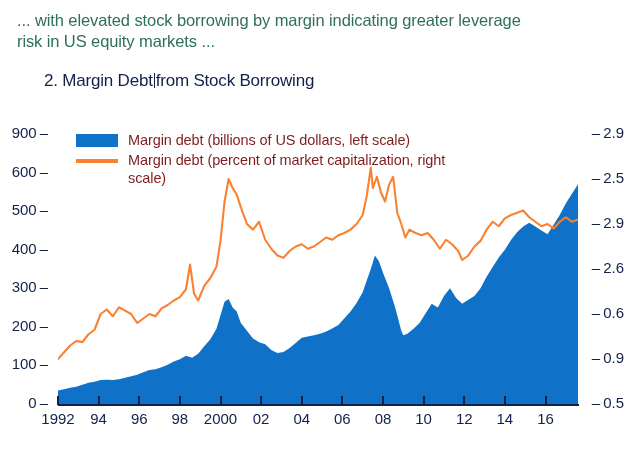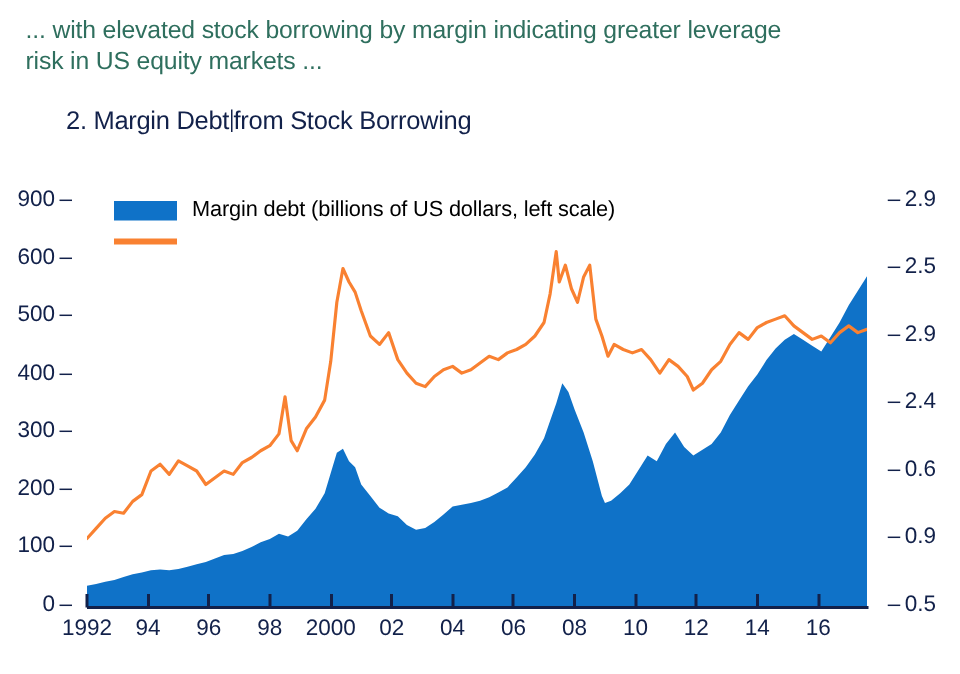--- a/index.html
+++ b/index.html
@@ -137,21 +137,21 @@
   .legend-swatch-line {
     width: 42px;
     height: 4px;
     margin-top: 8px;
     margin-right: 10px;
     flex: none;
   }
   .legend-text {
     font-size: 14.5px;
     line-height: 18px;
-    color: #000000;
+    color: #7f1d1d;
     letter-spacing: -0.1px;
   }
 </style>
 </head>
 <body>
 
 <div id="page">
 
   <div id="header-text">
     <span class="hdr-line">... with elevated stock borrowing by margin indicating greater leverage</span>
@@ -173,21 +173,21 @@
       <div class="axis-label y-left" style="top: 355.429px;"><span>100</span><span class="tick-dash">–</span></div>
       <div class="axis-label y-left" style="top: 316.857px;"><span>200</span><span class="tick-dash">–</span></div>
       <div class="axis-label y-left" style="top: 278.286px;"><span>300</span><span class="tick-dash">–</span></div>
       <div class="axis-label y-left" style="top: 239.714px;"><span>400</span><span class="tick-dash">–</span></div>
       <div class="axis-label y-left" style="top: 201.143px;"><span>500</span><span class="tick-dash">–</span></div>
       <div class="axis-label y-left" style="top: 162.571px;"><span>600</span><span class="tick-dash">–</span></div>
       <div class="axis-label y-left" style="top: 124px;"><span>900</span><span class="tick-dash">–</span></div>
       <div class="axis-label y-right" style="top: 394px;"><span class="tick-dash">–</span><span>0.5</span></div>
       <div class="axis-label y-right" style="top: 349px;"><span class="tick-dash">–</span><span>0.9</span></div>
       <div class="axis-label y-right" style="top: 304px;"><span class="tick-dash">–</span><span>0.6</span></div>
-      <div class="axis-label y-right" style="top: 259px;"><span class="tick-dash">–</span><span>2.4</span></div>
+      <div class="axis-label y-right" style="top: 259px;"><span class="tick-dash">–</span><span>2.6</span></div>
       <div class="axis-label y-right" style="top: 214px;"><span class="tick-dash">–</span><span>2.9</span></div>
       <div class="axis-label y-right" style="top: 169px;"><span class="tick-dash">–</span><span>2.5</span></div>
       <div class="axis-label y-right" style="top: 124px;"><span class="tick-dash">–</span><span>2.9</span></div>
       <div class="x-tickmark" style="left: 58px;"></div>
       <div class="x-tick-label" style="left: 58px;">1992</div>
       <div class="x-tickmark" style="left: 98.625px;"></div>
       <div class="x-tick-label" style="left: 98.625px;">94</div>
       <div class="x-tickmark" style="left: 139.25px;"></div>
       <div class="x-tick-label" style="left: 139.25px;">96</div>
       <div class="x-tickmark" style="left: 179.875px;"></div>
@@ -212,16 +212,17 @@
       <div class="x-tick-label" style="left: 545.5px;">16</div>
     </div>
 
   <div id="legend">
     <div class="legend-row">
       <div class="legend-swatch-bar" style="background:#0f72c8"></div>
       <div class="legend-text">Margin debt (billions of US dollars, left scale)</div>
     </div>
     <div class="legend-row">
       <div class="legend-swatch-line" style="background:#f98131"></div>
+      <div class="legend-text">Margin debt (percent of market capitalization, right scale)</div>
     </div>
   </div>
 
 </div>
 
 </body></html>

